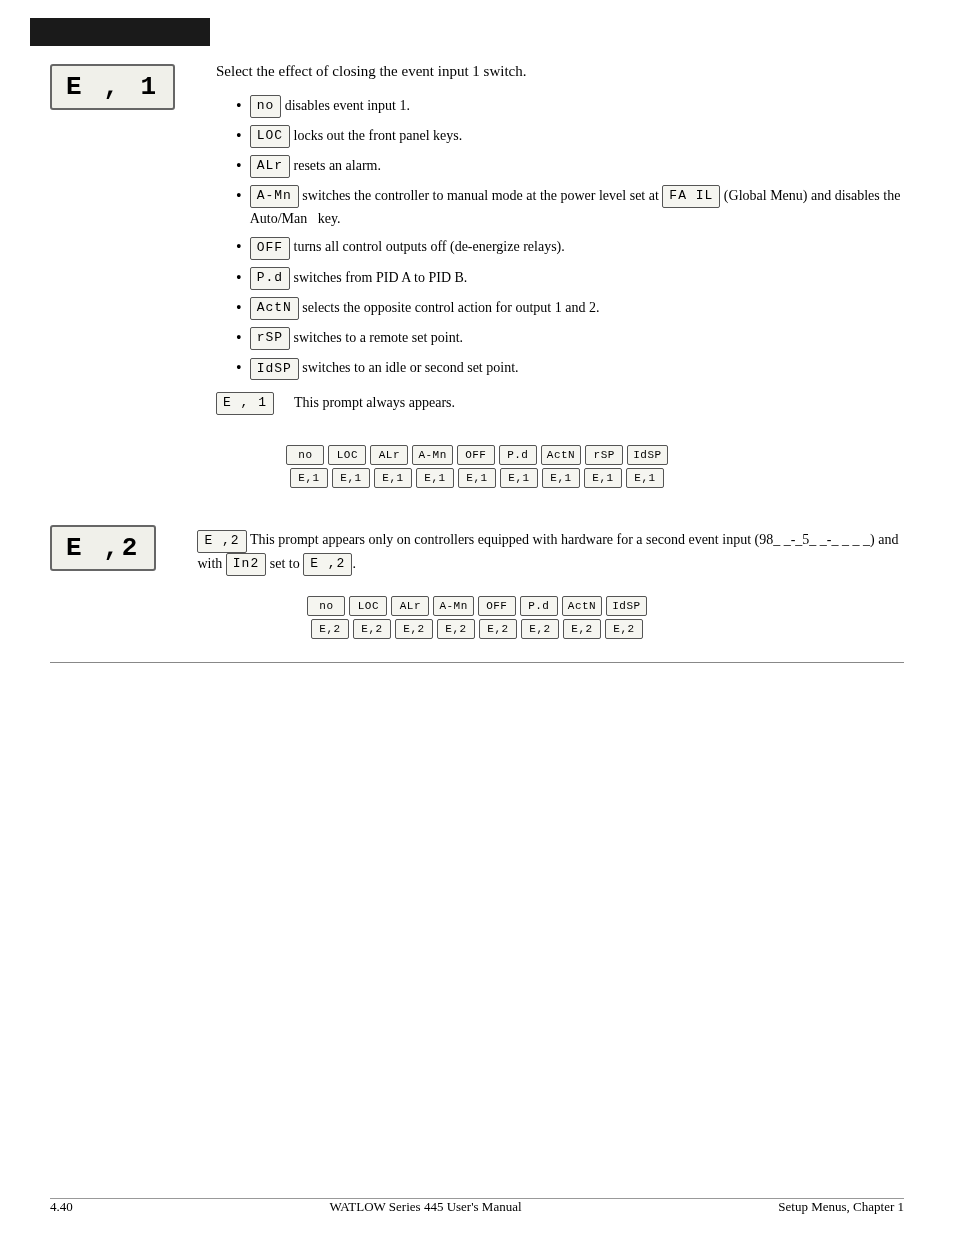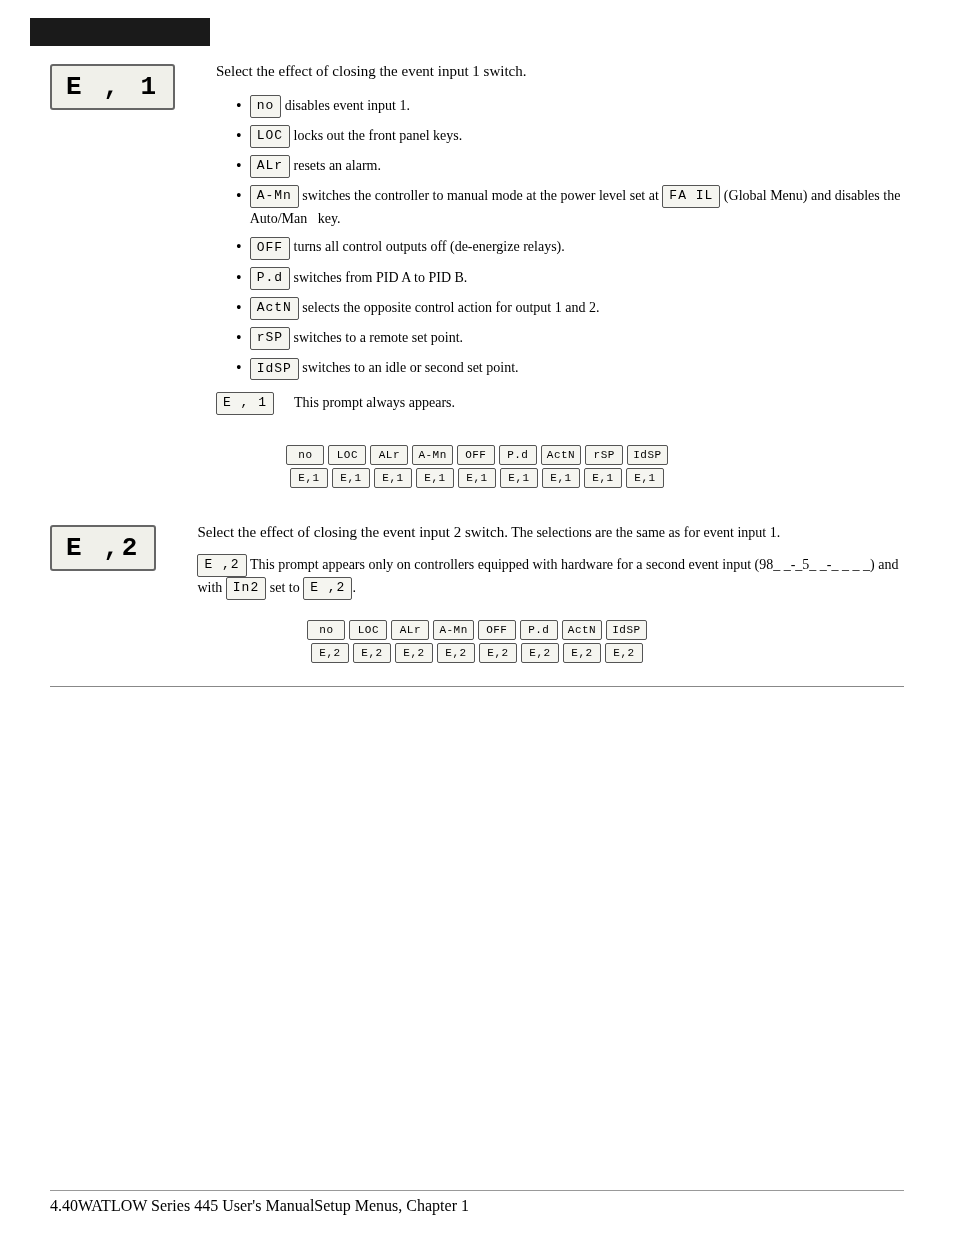--- a/index.html
+++ b/index.html
@@ -136,23 +136,23 @@
       line-height: 1.5;
     }
 
     
     .footer {
       position: absolute;
       bottom: 20px;
       left: 50px;
       right: 50px;
       display: flex;
-      font-size: 16px;
+      justify-content: space-between;
+      font-size: 13px;
       border-top: 1px solid #999;
-      padding-top: 6px;
     }
 
     hr.section-divider {
       border: none;
       border-top: 1.5px solid #888;
       margin: 20px 0;
     }
 
     .note-block {
       margin-top: 8px;
@@ -302,24 +302,20 @@
     </div>
 
   </div>
 
   <div class="section2">
     <div class="section-block">
       <div class="left-col">
         <div class="big-display">E ,2</div>
       </div>
       <div class="right-col">
-        <div style="margin-bottom: 10px;">
-          <span class="section-title" style="display:inline;">Select the effect of closing the event input 2 switch.</span>
-          <span style="font-size:14px;">The selections are the same as for event input 1.</span>
-        </div>
 
         <div class="note-block">
           <span class="lcd-box">E ,2</span>
           This prompt appears only on controllers equipped with hardware
           for a second event input (98_ _-_5_ _-_ _ _ _) and with
           <span class="lcd-box">In2</span>
           set to
           <span class="lcd-box">E ,2</span>.
         </div>
 

